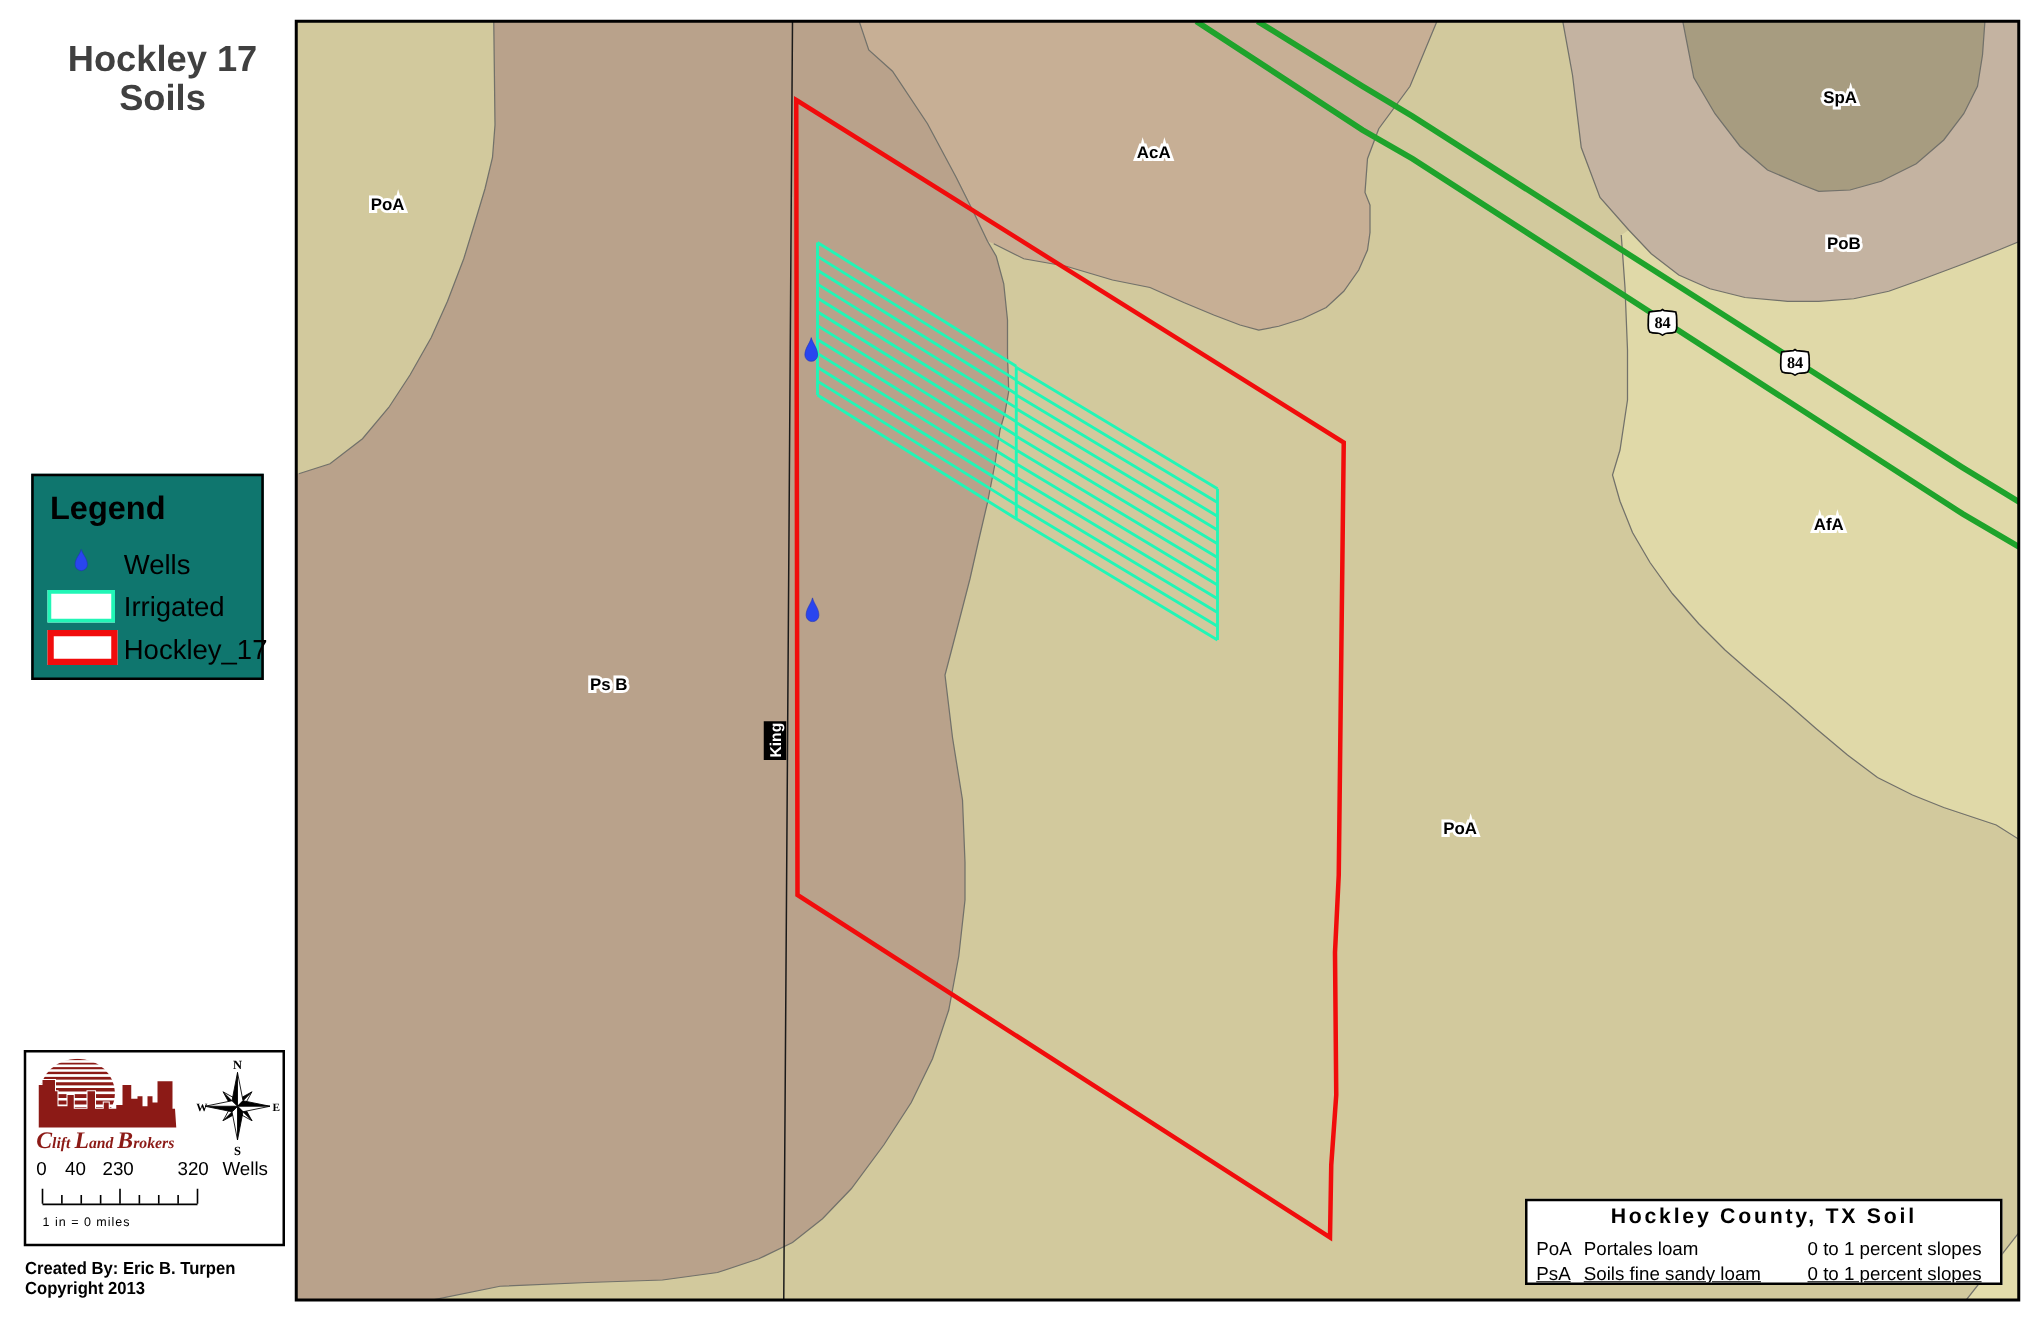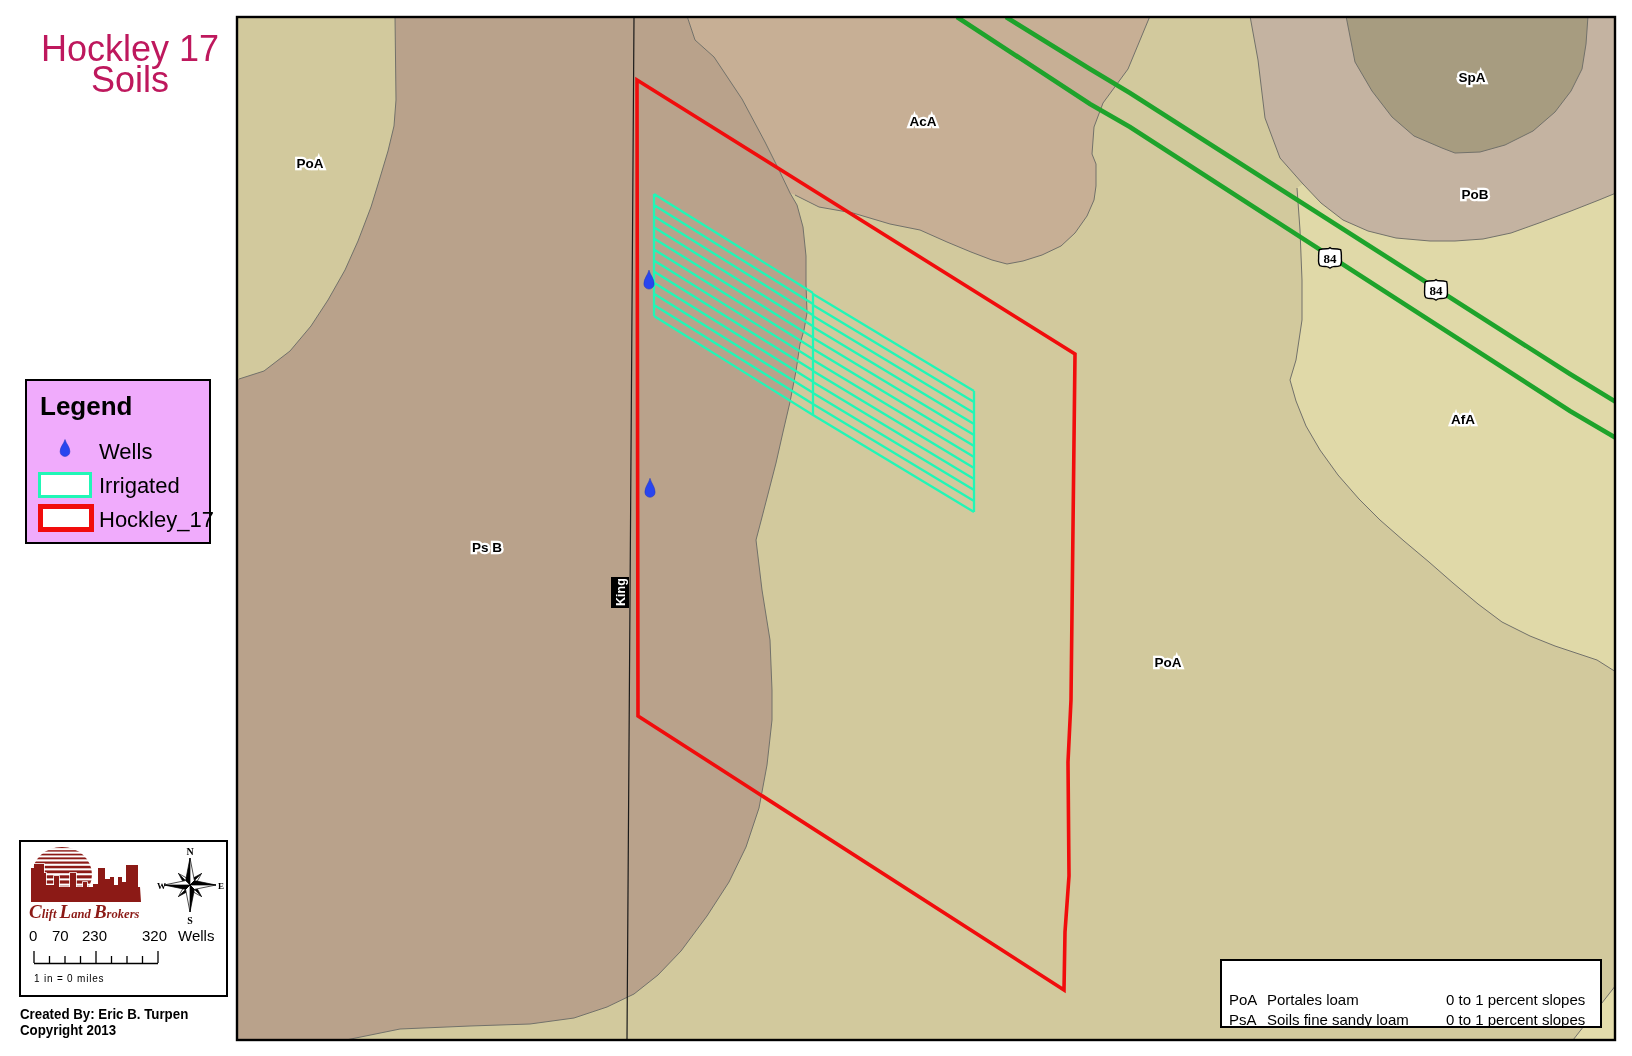--- a/index.html
+++ b/index.html
@@ -1,19 +1,19 @@
 <!DOCTYPE html>
 <html><head>
 <meta charset="utf-8">
 <style>
   html,body{margin:0;padding:0;background:#fff;width:1632px;height:1056px;overflow:hidden;
     font-family:"Liberation Sans",sans-serif;}
   .abs{position:absolute;}
-  #title{left:40px;top:33px;width:180px;text-align:center;font-size:36px;font-weight:normal;line-height:31px;color:#be185d;}
-  #legend{left:25px;top:379px;width:182px;height:161px;border:2px solid #000;background:#f0abfc;}
+  #title{left:40px;top:33px;width:180px;text-align:center;font-size:29px;font-weight:bold;line-height:31px;color:#404040;}
+  #legend{left:25px;top:379px;width:182px;height:161px;border:2px solid #000;background:#0f766e;}
   #legend .ttl{position:absolute;left:13px;top:10px;font-size:26px;font-weight:bold;}
   #legend .lab{position:absolute;left:72px;font-size:22px;}
   #swIrr{position:absolute;left:11px;top:91px;width:48px;height:20px;border:3px solid #21f6b6;background:#fff;}
   #swHoc{position:absolute;left:11px;top:123px;width:46px;height:18px;border:5px solid #f10c0c;background:#fff;}
   #infobox{left:19px;top:840px;width:205px;height:153px;border:2px solid #000;background:#fff;}
   #scalenums{position:absolute;left:0px;top:85px;width:205px;height:16px;font-size:15px;}
   #scalenums span{position:absolute;}
   #miles{position:absolute;left:13px;top:131px;font-size:10px;letter-spacing:0.8px;}
   #createdby{left:20px;top:1006px;font-size:14px;font-weight:bold;line-height:16px;transform:scale(0.95,1);transform-origin:left top;}
   #soiltable{left:1220px;top:959px;width:378px;height:65px;border:2px solid #000;background:#fff;font-size:15px;overflow:hidden;}
@@ -128,37 +128,38 @@
       <path d="M35,67 L30.6,44.4 L35,40 Z" fill="#fff" stroke="#000" stroke-width="0.7"></path>
       <path d="M9,40 L30.6,44.4 L35,40 Z" fill="#000" stroke="#000" stroke-width="0.7"></path>
       <path d="M9,40 L30.6,35.6 L35,40 Z" fill="#fff" stroke="#000" stroke-width="0.7"></path>
       <text x="35" y="10" text-anchor="middle" font-size="10" font-weight="bold" style="font-family:'Liberation Serif',serif">N</text>
       <text x="35" y="79" text-anchor="middle" font-size="10" font-weight="bold" style="font-family:'Liberation Serif',serif">S</text>
       <text x="2" y="44" font-size="9" font-weight="bold" style="font-family:'Liberation Serif',serif">W</text>
       <text x="63" y="44" font-size="9" font-weight="bold" style="font-family:'Liberation Serif',serif">E</text>
     </svg>
   <div id="scalenums">
     <span style="left:8px">0</span>
-      <span style="left:31px">70</span>
+      <span style="left:31px">40</span>
       <span style="left:61px">230</span>
       <span style="left:121px">320</span>
       <span style="left:157px">Wells</span>
   </div>
   <svg class="abs" style="left:0;top:101px" width="205" height="22" viewBox="0 0 205 22">
     <g stroke="#000" stroke-width="1.3" fill="none">
       <path d="M13 20.5 H137"></path>
       <path d="M13 8 V20 M75 8 V20 M137 8 V20"></path>
       <path d="M28.5 13 V20 M44 13 V20 M59.5 13 V20 M90.5 13 V20 M106 13 V20 M121.5 13 V20"></path>
     </g>
   </svg>
   <div id="miles">1 in = 0 miles</div>
 </div>
 
 <div id="createdby" class="abs">Created By: Eric B. Turpen<br>Copyright 2013</div>
 
 <div id="soiltable" class="abs">
+  <div class="t">Hockley County, TX Soil</div>
   <div class="r1" style="left:7px">PoA</div>
     <div class="r1" style="left:45px">Portales loam</div>
     <div class="r1" style="left:224px">0 to 1 percent slopes</div>
   <div class="r2" style="left:7px">PsA</div>
     <div class="r2" style="left:45px">Soils fine sandy loam</div>
     <div class="r2" style="left:224px">0 to 1 percent slopes</div>
 </div>
 
 </body></html>

